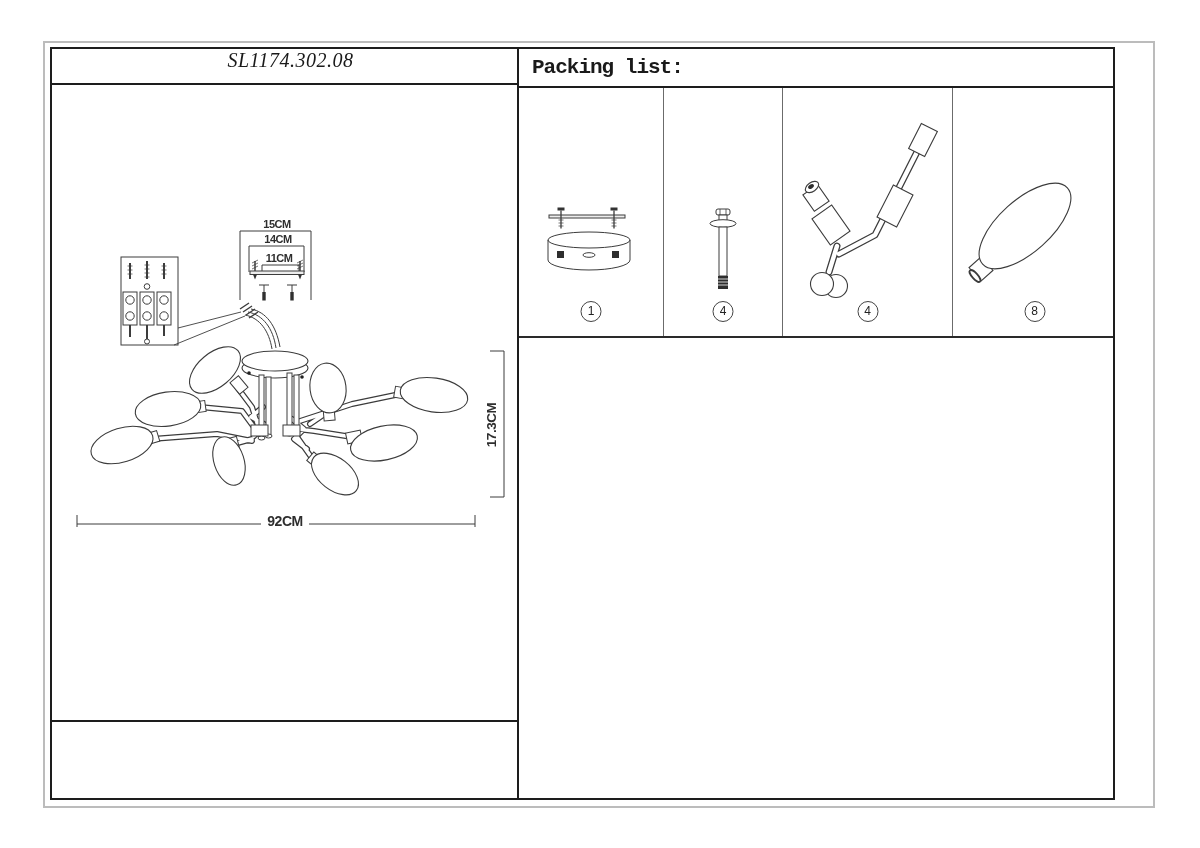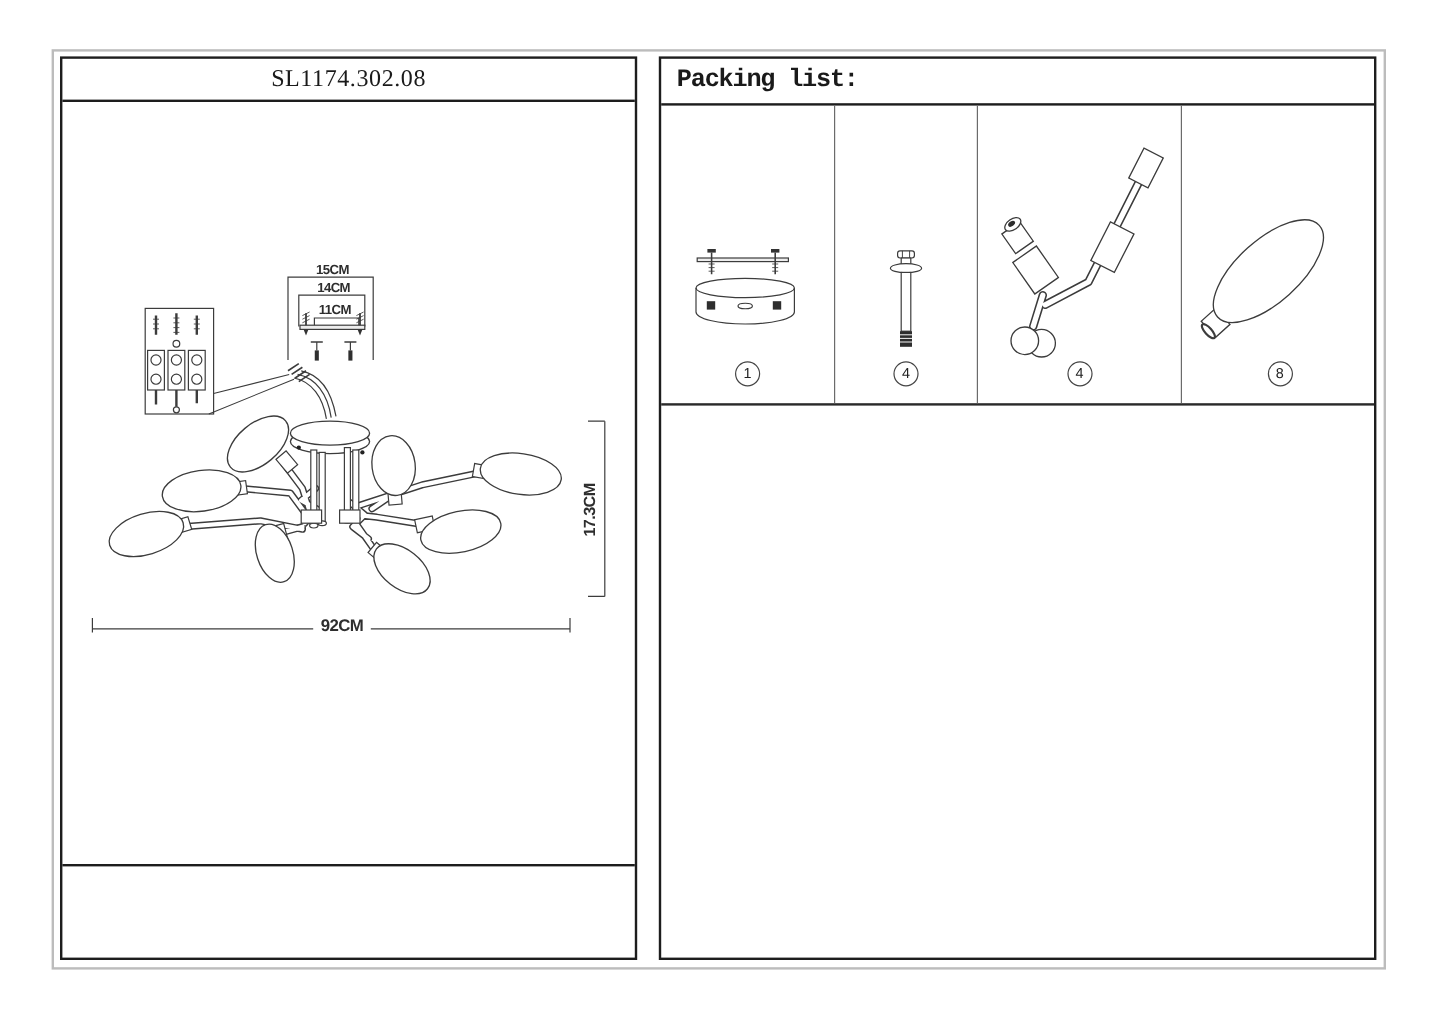--- a/index.html
+++ b/index.html
@@ -2,22 +2,22 @@
 <html><head>
 <meta charset="utf-8">
 <style>
   html,body{margin:0;padding:0;background:#fff;}
   .sheet{position:relative;width:1200px;height:848px;background:#fff;overflow:hidden;
          font-family:"Liberation Sans",sans-serif;color:#222;}
   .outer-frame{position:absolute;left:43px;top:41px;width:1108px;height:763px;
                border:2px solid #bcbcbc;}
   .panel{position:absolute;top:47px;height:749px;background:#fff;border:2px solid #1d1d1d;}
   .panel.left{left:50px;width:477px;}
-  .panel.right{left:549px;width:594px;}
-  .title-row{height:34px;border-bottom:2px solid #1d1d1d;display:flex;align-items:center;justify-content:center;}
+  .panel.right{left:517px;width:594px;}
+  .title-row{height:34px;border-bottom:2px solid #1d1d1d;display:flex;justify-content:center;font-style:italic;}
   .title-text{font-family:"Liberation Serif",serif;font-size:20px;letter-spacing:0.5px;color:#1a1a1a;}
   .drawing-area{position:relative;height:635px;border-radius:31px;}
   .bottom-strip{height:76px;border-top:2px solid #1d1d1d;}
   .pl-header{height:37px;border-bottom:2px solid #1d1d1d;display:flex;align-items:center;padding-left:13px;}
   .pl-header-text{font-family:"Liberation Mono",monospace;font-size:21px;font-weight:bold;color:#1a1a1a;letter-spacing:-1px;}
   .items-row{height:248px;border-bottom:2px solid #2a2a2a;display:flex;}
   .item-cell{position:relative;height:100%;}
   .item-cell + .item-cell{border-left:1px solid #6b6b6b;}
   .c1{width:144px;}.c2{width:118px;}.c3{width:169px;}.c4{width:163px;}
   .qty-badge{position:absolute;top:213px;left:50%;transform:translateX(-50%);

